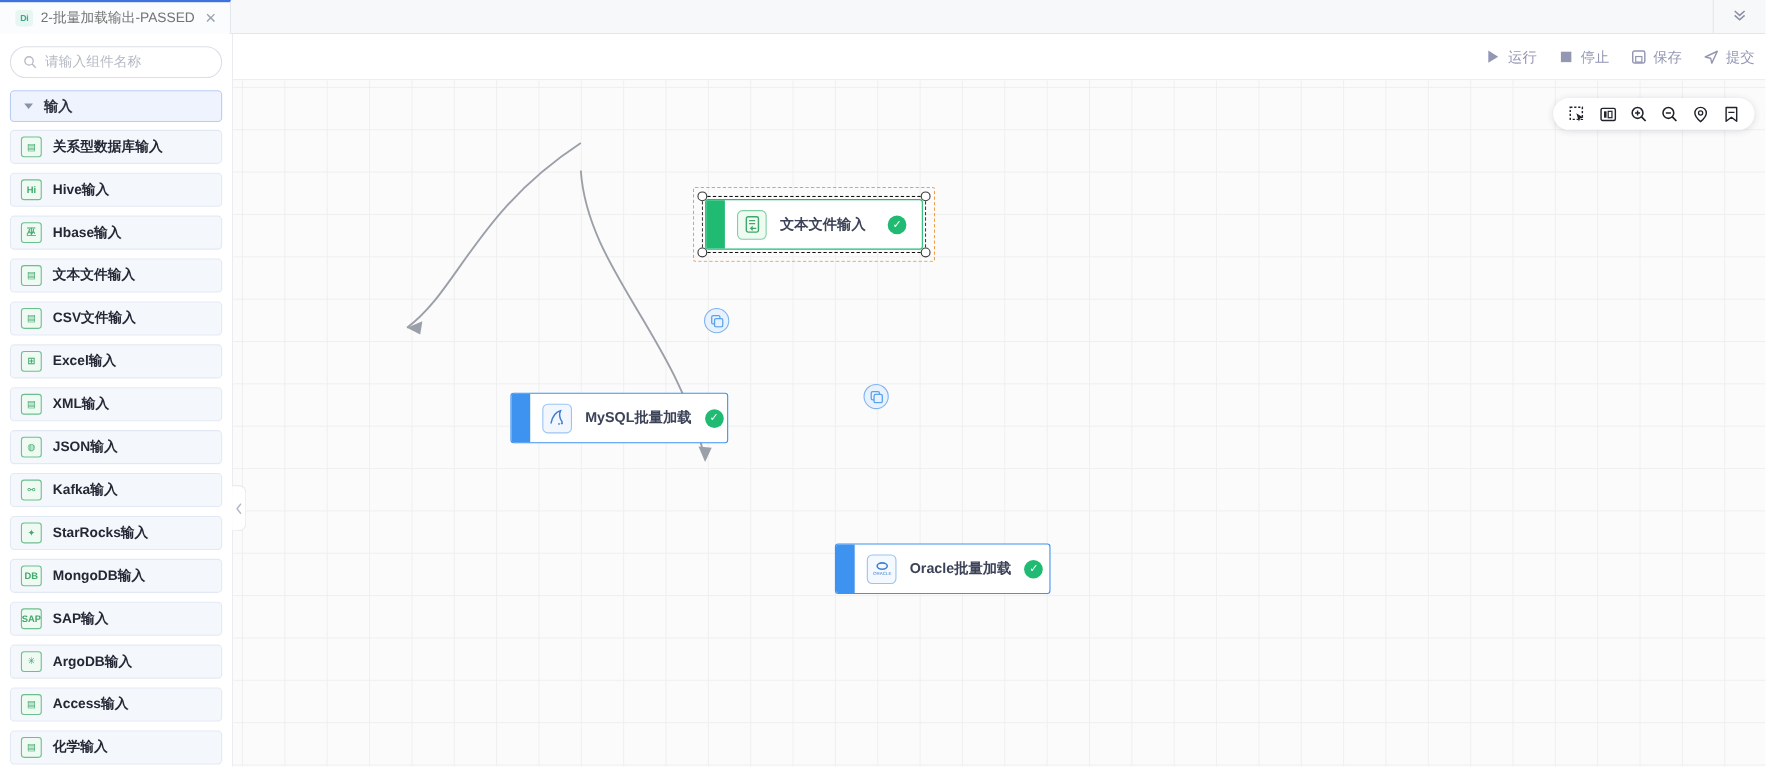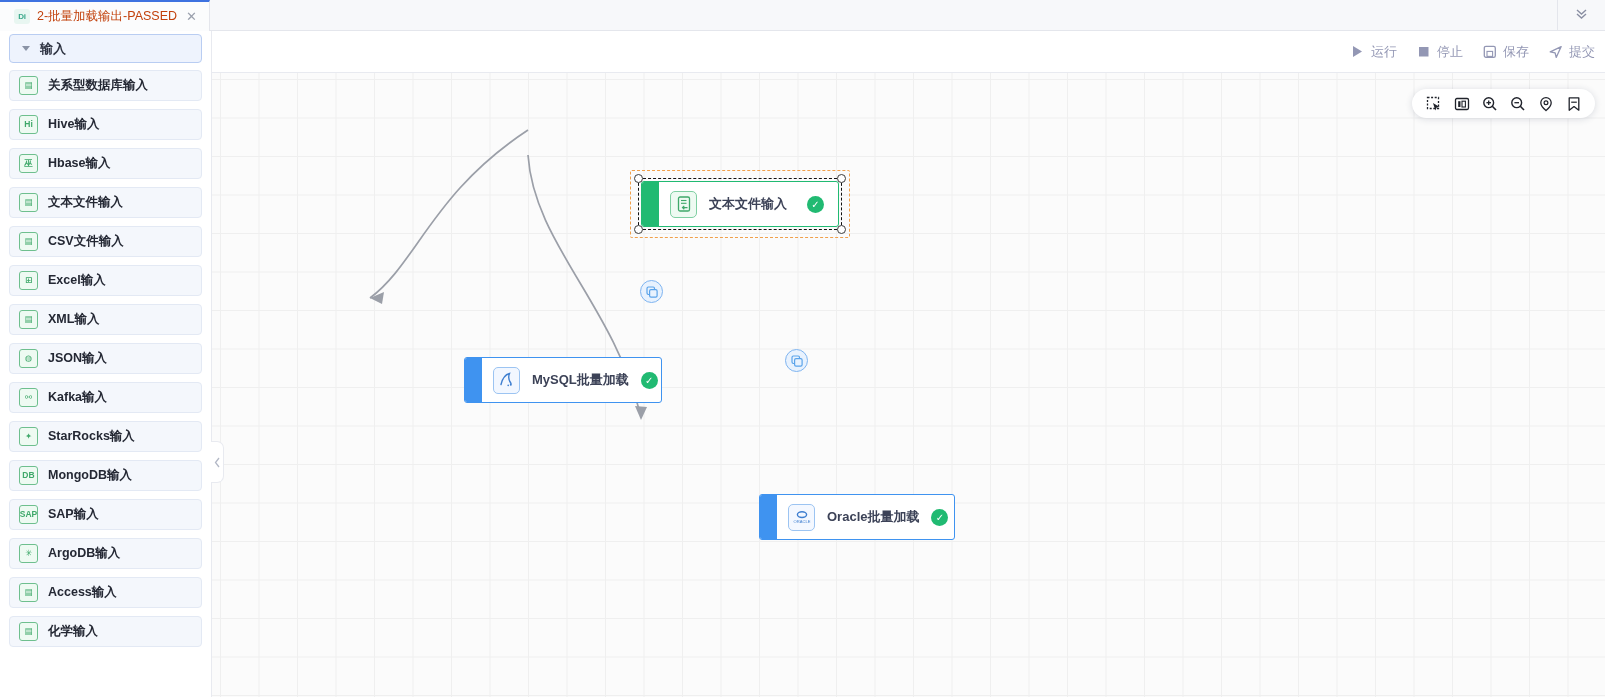--- a/index.html
+++ b/index.html
@@ -23,21 +23,21 @@
     border-top: 2px solid #3d72e0;
     font-size: 12.5px; color: #2b2f3a; white-space: nowrap;
   }
   .tab-badge {
     width: 16px; height: 15px; border-radius: 3px;
     background: #e8f6f1; color: #3aa88a;
     font-size: 8px; font-weight: bold;
     display: flex; align-items: center; justify-content: center;
     letter-spacing: -0.3px;
   }
-  .tab-label { font-size: 12.5px; color: #c2410c; }
+  .tab-label { font-size: 12.5px; color: #737373; }
   .tab-close { color: #9aa0ad; font-size: 13px; line-height: 1; cursor: pointer; margin-left: 2px; }
   .tabbar-right {
     margin-left: auto; display: flex; align-items: center;
     padding: 0 16px; border-left: 1px solid #e4e6ec; background: #f7f8fa;
   }
   .chev2 { color: #8a8fa3; font-size: 13px; letter-spacing: -1px; }
 
   
   .sidebar {
     position: absolute; left: 0; top: 31px; width: 212px; height: 666px;
@@ -156,20 +156,29 @@
       <span class="chev2">
         <svg width="15" height="13" viewBox="0 0 15 13">
           <polyline points="3,3 7.5,7 12,3" fill="none" stroke="#8a8fa3" stroke-width="1.4"></polyline>
           <polyline points="3,7 7.5,11 12,7" fill="none" stroke="#8a8fa3" stroke-width="1.4"></polyline>
         </svg>
       </span>
     </div>
   </div>
 
   <div class="sidebar">
+    <div class="search-wrap">
+      <div class="search-box">
+        <svg width="13" height="13" viewBox="0 0 14 14">
+          <circle cx="5.8" cy="5.8" r="4.1" fill="none" stroke="#b6bac4" stroke-width="1.3"></circle>
+          <line x1="8.9" y1="8.9" x2="12.4" y2="12.4" stroke="#b6bac4" stroke-width="1.3"></line>
+        </svg>
+        <span class="search-ph">请输入组件名称</span>
+      </div>
+    </div>
 
     <div class="group-head">
       <span class="caret"></span>
       <span class="group-title">输入</span>
     </div>
 
     <div class="comp-list" id="comp-list">
         <div class="comp-item">
           <span class="comp-ico">▤</span>
           <span class="comp-label">关系型数据库输入</span>

